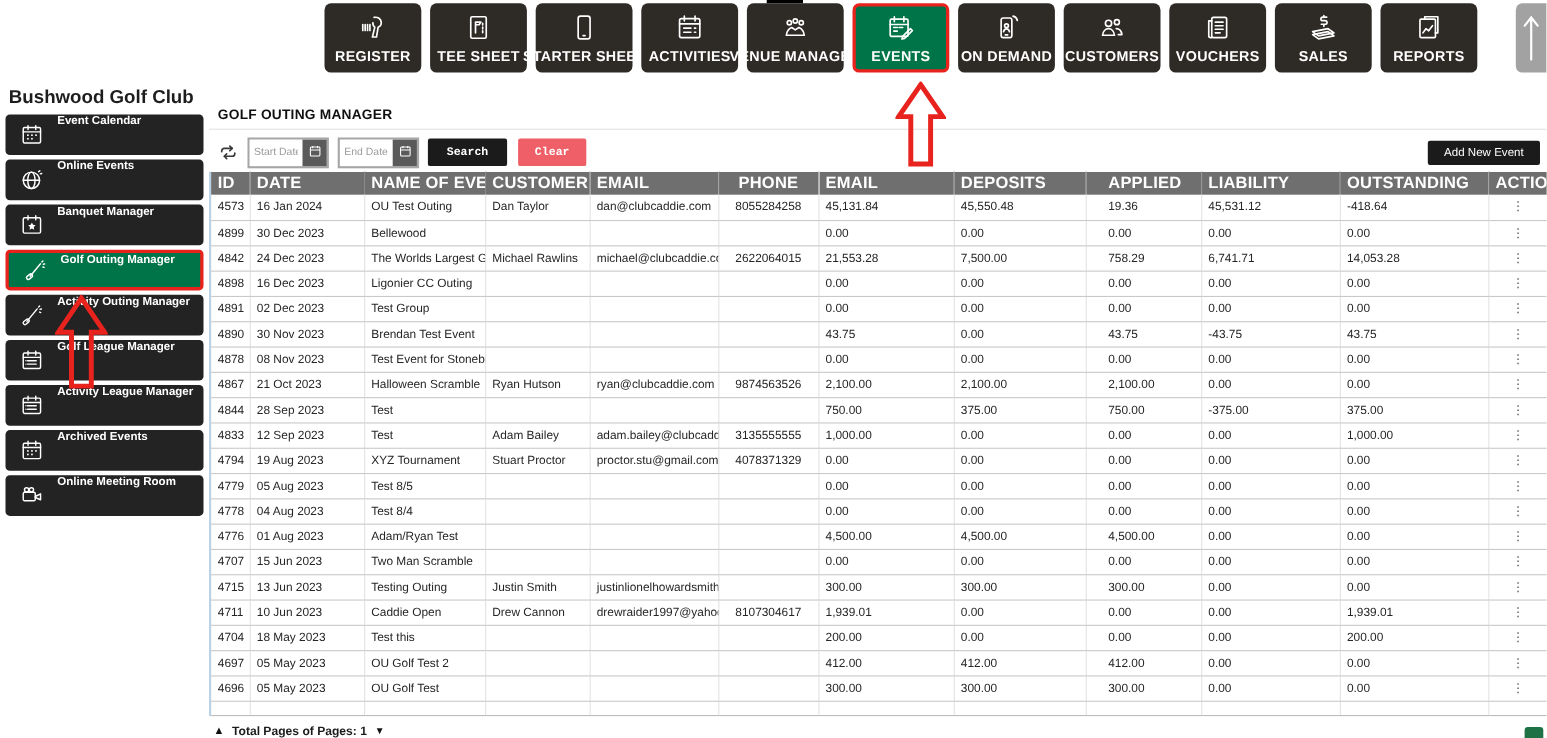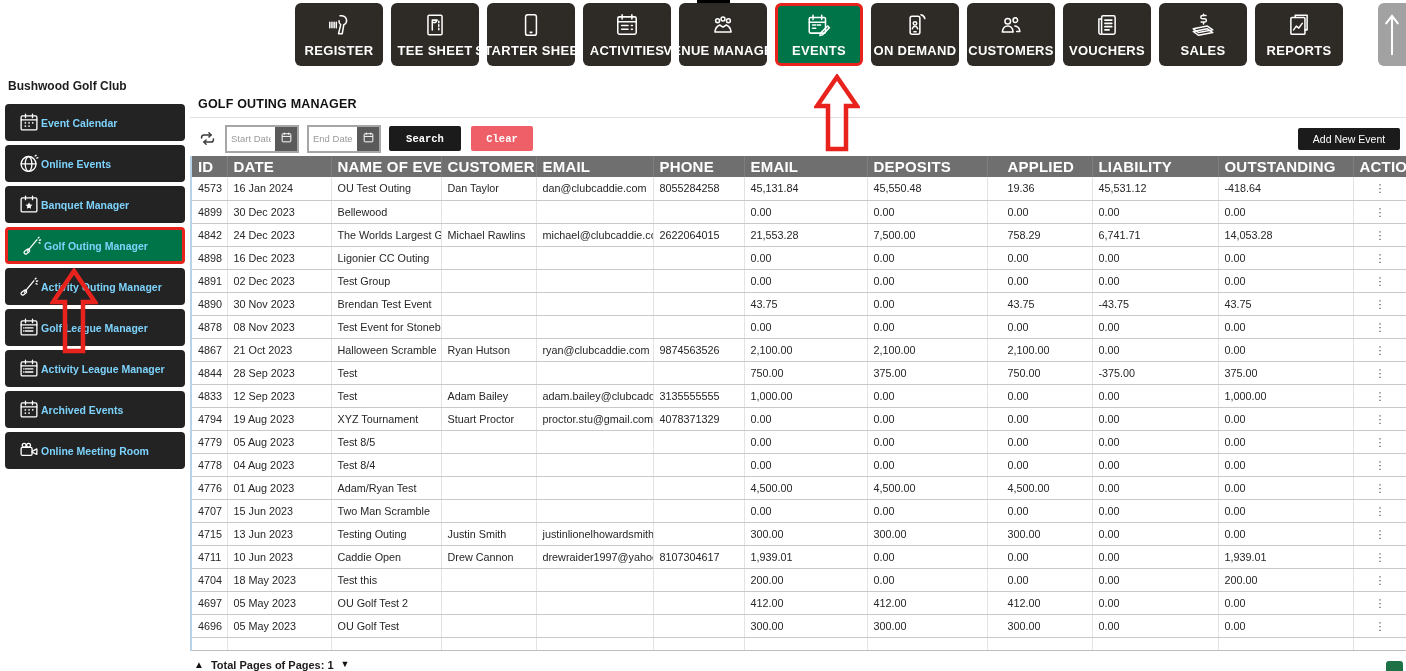--- a/index.html
+++ b/index.html
@@ -21,25 +21,25 @@
   .tool-icon { height:27px; display:flex; align-items:center; }
   .tool-icon svg { width:26px; height:26px; stroke:#fff; fill:none; stroke-width:1.4; stroke-linecap:round; stroke-linejoin:round; }
   .tool-label { font-size:13px; font-weight:bold; letter-spacing:.3px; white-space:nowrap; }
   .scrolltop {
     position:absolute; right:0; top:3px; width:28px; height:63px; background:#a2a2a2;
     border:none; border-radius:6px 0 0 6px; cursor:pointer; display:flex; align-items:center; justify-content:center;
   }
   .scrolltop svg { width:22px; height:50px; stroke:#fff; fill:none; stroke-width:2.4; stroke-linecap:round; stroke-linejoin:round; }
 
   
-  .brand { position:absolute; left:8px; top:79px; font-size:12px; font-weight:bold; color:#1d1d1d; }
+  .brand { position:absolute; left:8px; top:79px; font-size:17px; font-weight:bold; color:#1d1d1d; }
   .sidebar { position:absolute; left:5px; top:104px; width:180px; }
   .side-btn {
     width:100%; height:37px; background:#232323; border:none; border-radius:4px;
-    display:flex; align-items:center; padding:0 4px 0 12px; color:#7dd3fc;
+    display:flex; gap:11px; padding:0 4px 0 12px; color:#ffffff;
     cursor:pointer; margin-bottom:4px; text-align:left;
   }
   .side-btn.active { background:#007449; border:3px solid #e8231d; }
   .side-icon { width:24px; display:flex; align-items:center; justify-content:center; }
   .side-icon svg { width:22px; height:21px; stroke:#fff; fill:none; stroke-width:1.5; stroke-linecap:round; stroke-linejoin:round; }
   .side-label { font-size:10.5px; font-weight:bold; white-space:nowrap; }
 
   
   .annot { position:absolute; z-index:60; pointer-events:none; }
   .annot svg { display:block; }
@@ -73,21 +73,21 @@
   td {
     font-size:10.8px; color:#262626; height:23px; padding:0 6px;
     border-bottom:1px solid #c9c9c9; border-right:1px solid #e3e3e3;
     white-space:nowrap; overflow:hidden;
   }
   th:nth-child(1),  td:nth-child(1)  { width:36px;  }
   th:nth-child(2),  td:nth-child(2)  { width:104px; }
   th:nth-child(3),  td:nth-child(3)  { width:110px; }
   th:nth-child(4),  td:nth-child(4)  { width:95px;  }
   th:nth-child(5),  td:nth-child(5)  { width:117px; }
-  th:nth-child(6),  td:nth-child(6)  { width:91px;  }
+  th:nth-child(6),  td:nth-child(6)  { width:91px;text-align:center;  }
   th:nth-child(7),  td:nth-child(7)  { width:123px; }
   th:nth-child(8),  td:nth-child(8)  { width:120px; }
   th:nth-child(9),  td:nth-child(9)  { width:105px;padding-left:20px; }
   th:nth-child(10), td:nth-child(10) { width:126px; }
   th:nth-child(11), td:nth-child(11) { width:135px; }
   th:nth-child(12), td:nth-child(12) { width:54px; text-align:center; }
   tr.empty-row td { height:9px; border-bottom:1px solid #bdbdbd; }
   .action-btn { border:none; background:none; cursor:pointer; color:#4c4c4c; font-size:11px; line-height:11px; padding:0 6px; }
 
   

